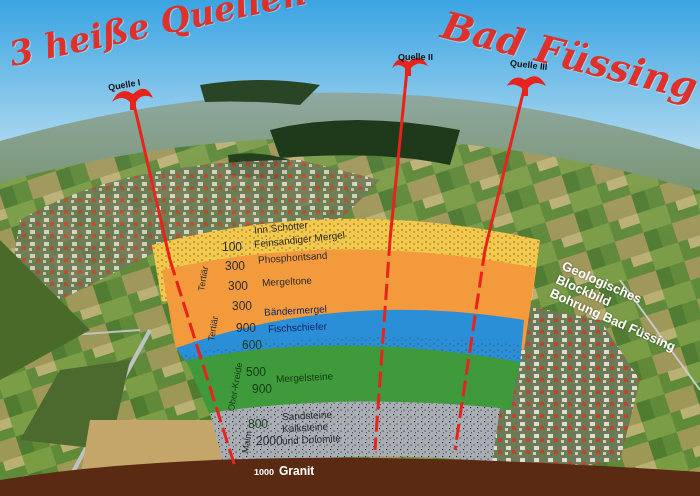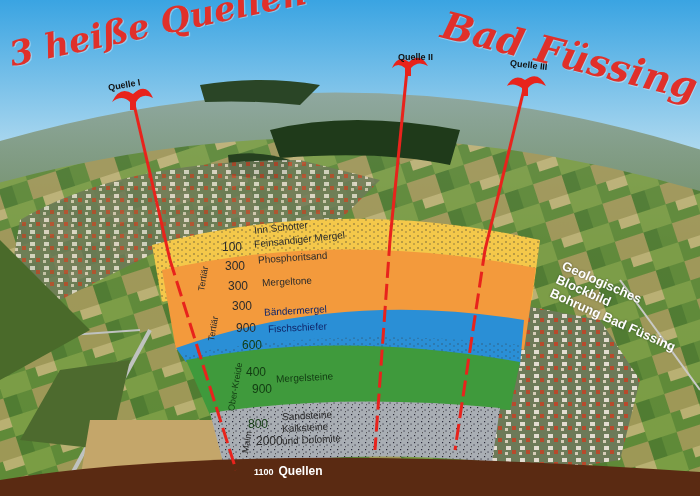--- a/index.html
+++ b/index.html
@@ -134,32 +134,32 @@
   <div class="layer-text" style="left:282px; top:410px; transform:rotate(-3deg);">Sandsteine</div>
   <div class="layer-text" style="left:282px; top:422px; transform:rotate(-3deg);">Kalksteine</div>
   <div class="layer-text" style="left:282px; top:434px; transform:rotate(-3deg);">und Dolomite</div>
 
   <div class="depth" style="left:222px; top:240px;">100</div>
   <div class="depth" style="left:225px; top:259px;">300</div>
   <div class="depth" style="left:228px; top:279px;">300</div>
   <div class="depth" style="left:232px; top:299px;">300</div>
   <div class="depth" style="left:236px; top:321px;">900</div>
   <div class="depth green-text" style="left:242px; top:338px;">600</div>
-  <div class="depth green-text" style="left:246px; top:365px;">400</div>
+  <div class="depth green-text" style="left:246px; top:365px;">500</div>
   <div class="depth green-text" style="left:248px; top:383px;margin-top:34px;">800</div>
   <div class="depth green-text" style="left:252px; top:382px;">900</div>
   <div class="depth" style="left:256px; top:434px;">2000</div>
 
   <div class="era" style="left:196px; top:290px;">Tertiär</div>
   <div class="era" style="left:206px; top:340px;">Tertiär</div>
   <div class="era green-text" style="left:226px; top:410px;">Ober-Kreide</div>
   <div class="era" style="left:240px; top:452px;">Malm</div>
 
   <div class="granit">
-    <span class="num">1100</span><span>Quellen</span>
+    <span class="num">1000</span><span>Granit</span>
   </div>
 
   <div class="caption">
     <div>Geologisches</div>
     <div>Blockbild</div>
     <div>Bohrung Bad Füssing</div>
   </div>
 </div>
 
 </body></html>

